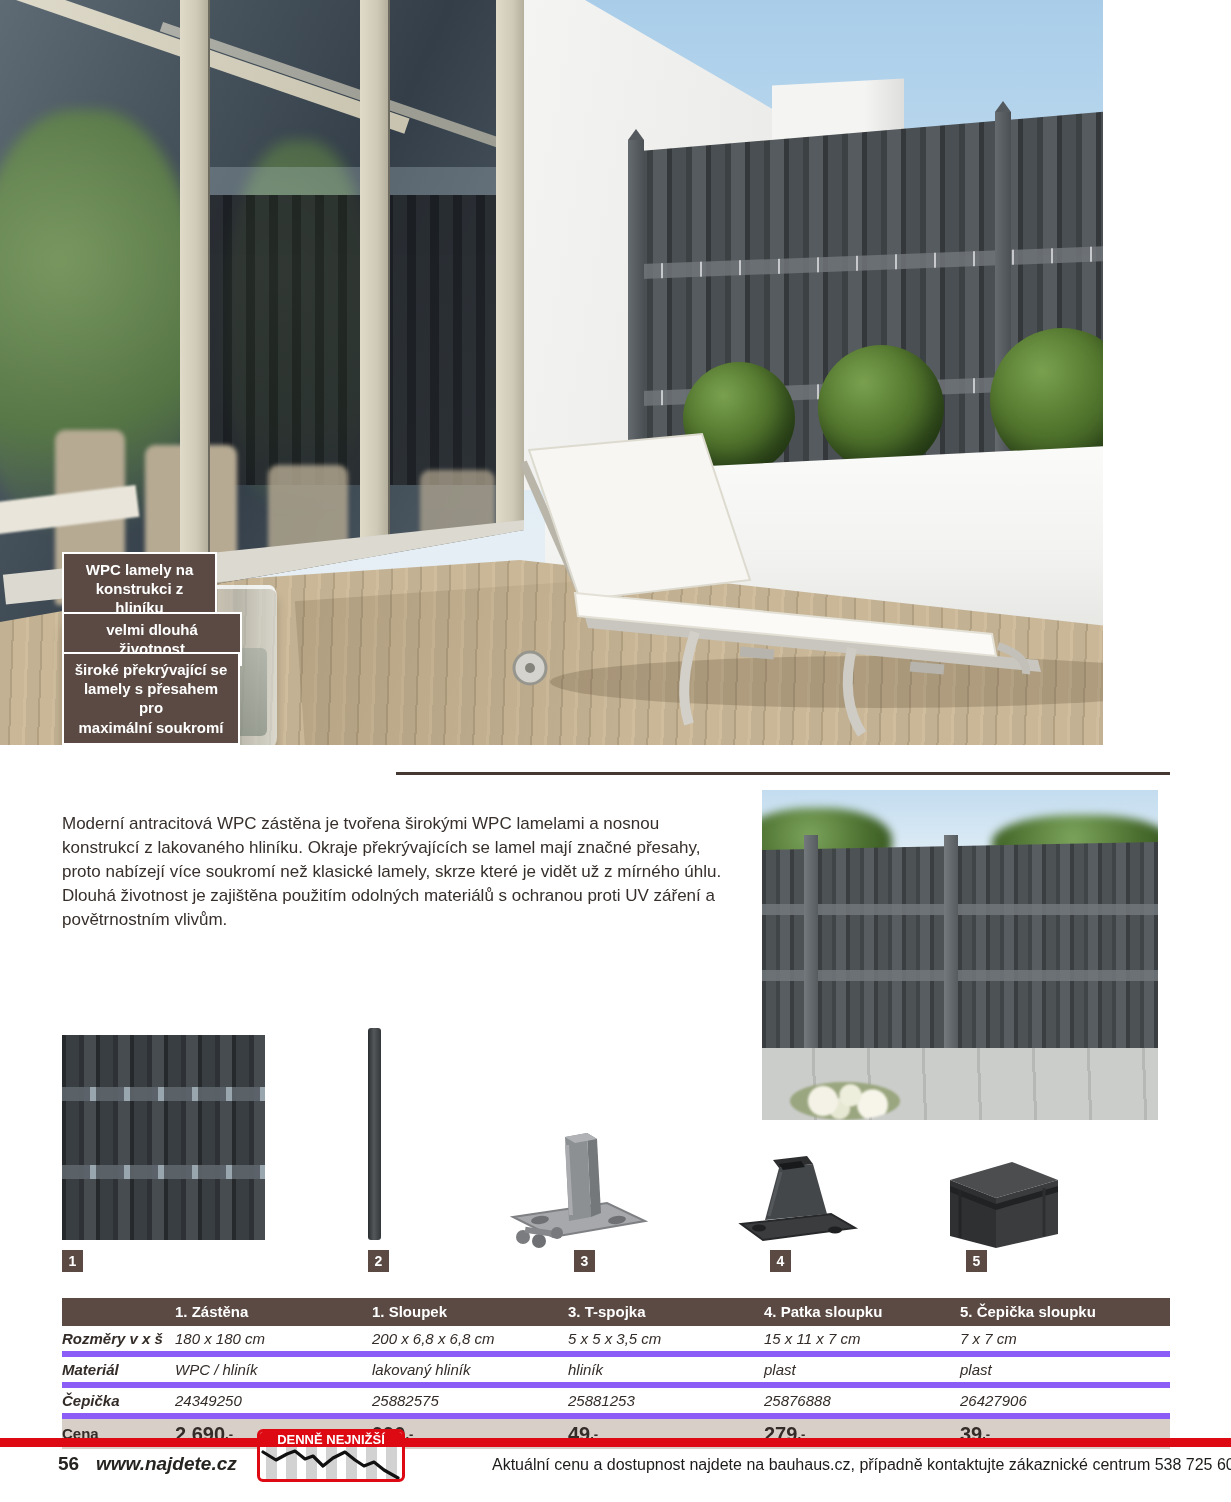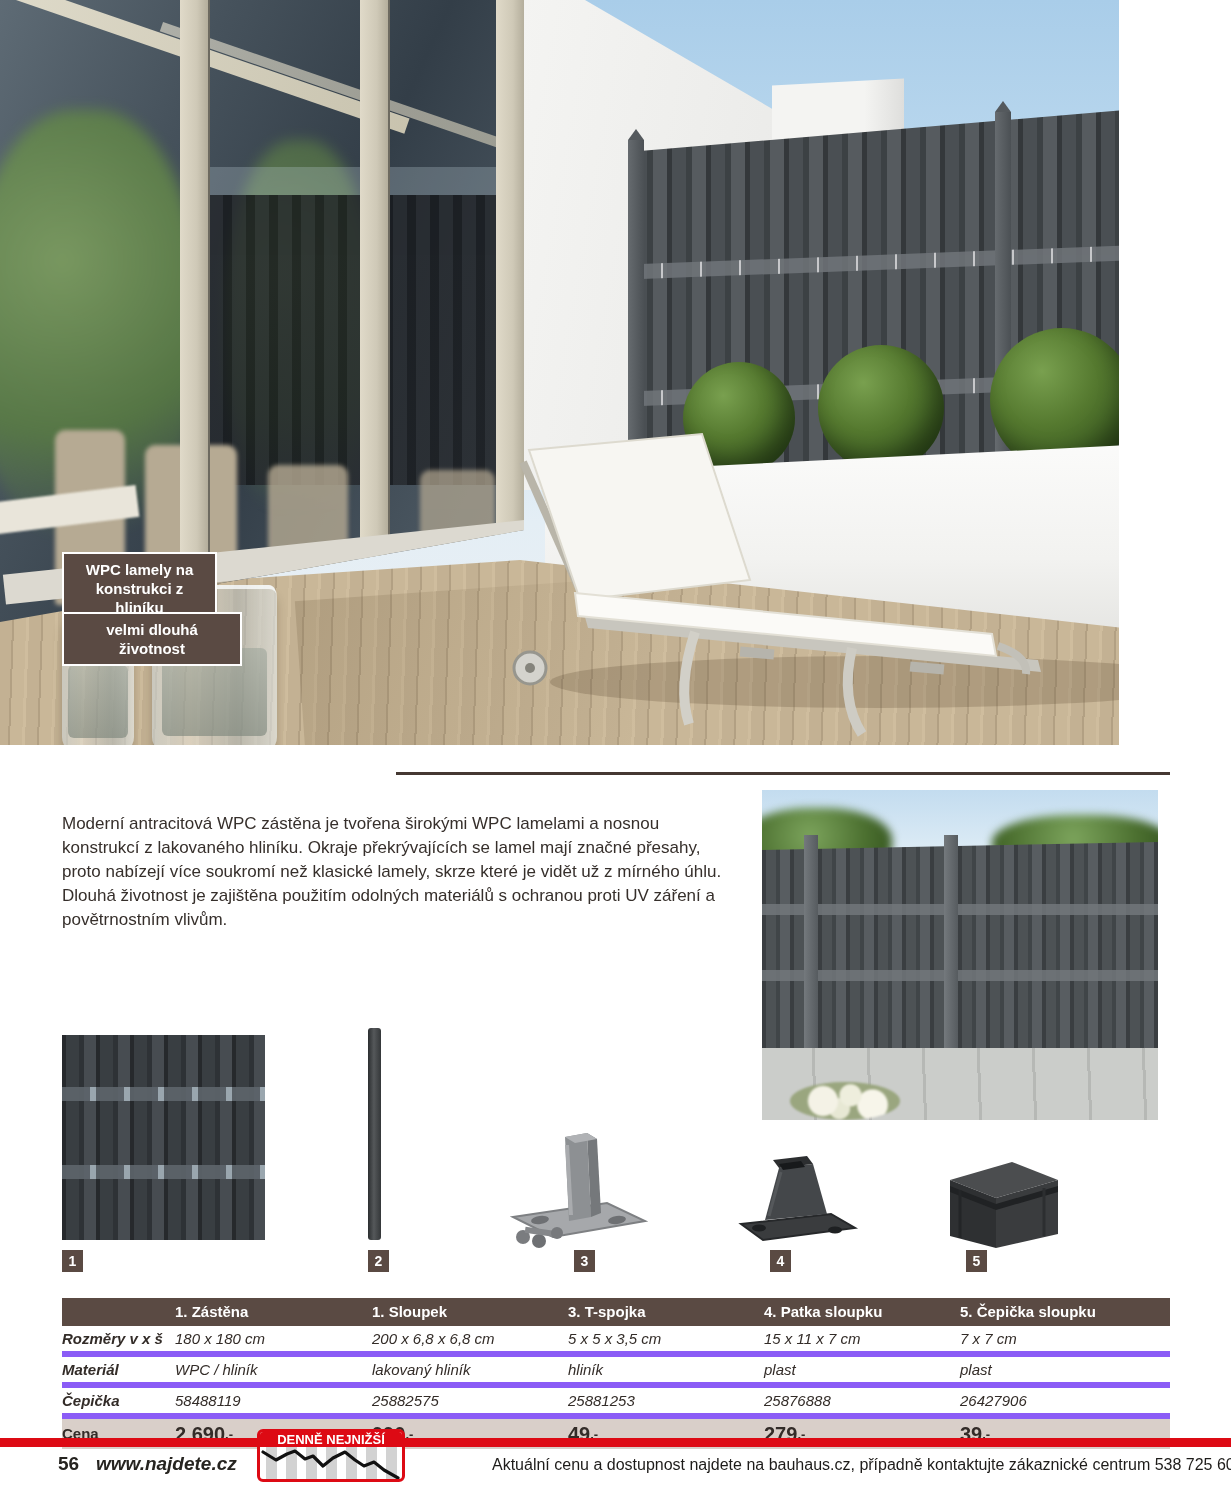--- a/index.html
+++ b/index.html
@@ -2,21 +2,21 @@
 <html><head>
 <meta charset="utf-8">
 <style>
   html,body{margin:0;padding:0;background:#fff;}
   .page{position:relative;width:1231px;height:1502px;background:#fff;overflow:hidden;
         font-family:"Liberation Sans",sans-serif;}
   .abs{position:absolute;}
 
   
   .hero{position:absolute;left:0;top:0;width:1103px;height:745px;overflow:hidden;
-        background:linear-gradient(180deg,#a9cde9 0%,#c6dff1 38%,#e4eef5 70%,#ecf0f2 100%);padding-left:16px;}
+        background:linear-gradient(180deg,#a9cde9 0%,#c6dff1 38%,#e4eef5 70%,#ecf0f2 100%);}
   .building{left:0;top:0;width:800px;height:490px;
         background:linear-gradient(100deg,#f5f5f3 55%,#e9e9e7);
         clip-path:polygon(0 0,585px 0,800px 125px,800px 490px,0 490px);}
   .chimney{left:772px;top:82px;width:132px;height:68px;
         background:linear-gradient(90deg,#f4f4f2 70%,#dededc);transform:skewY(-3deg);}
   .fence{left:628px;top:95px;width:603px;height:380px;
         background:repeating-linear-gradient(90deg,#34383b 0 5px,#4a4f53 5px 19px,#3c4144 19px 25px,#565b5f 25px 39px);
         clip-path:polygon(0 57px,100% 6px,100% 100%,0 100%);}
   .fence .rail{position:absolute;left:0;width:100%;height:15px;background:#70757a;opacity:.85;
         background-image:repeating-linear-gradient(90deg,transparent 0 33px,rgba(255,255,255,.75) 33px 35px,transparent 35px 39px);
@@ -185,20 +185,23 @@
       <rect x="250" y="228" width="34" height="10" fill="#b6b4ac" transform="rotate(5 267 233)"></rect>
       <rect x="420" y="243" width="34" height="10" fill="#b6b4ac" transform="rotate(5 437 248)"></rect>
       <path d="M 205 212 q -18 55 -6 92" stroke="#d2d0c8" stroke-width="10" fill="none"></path>
       <path d="M 362 228 q -12 52 10 86" stroke="#ceccc4" stroke-width="10" fill="none"></path>
       <path d="M 508 226 q 30 10 28 28" stroke="#c2c0b8" stroke-width="8" fill="none"></path>
     </svg>
 
     <div class="hero-badge" style="left:62px;top:552px;width:155px;">WPC lamely na
 konstrukci z hliníku</div>
     <div class="hero-badge" style="left:62px;top:612px;width:180px;">velmi dlouhá životnost</div>
+    <div class="hero-badge" style="left:62px;top:652px;width:178px;">široké překrývající se
+lamely s přesahem pro
+maximální soukromí</div>
   </div>
 
   <div class="abs sec-rule"></div>
 
   <div class="abs para" style="top:812px;">Moderní antracitová WPC zástěna je tvořena širokými WPC lamelami a nosnou konstrukcí z lakovaného hliníku. Okraje překrývajících se lamel mají značné přesahy, proto nabízejí více soukromí než klasické lamely, skrze které je vidět už z mírného úhlu. Dlouhá životnost je zajištěna použitím odolných materiálů s ochranou proti UV záření a povětrnostním vlivům.</div>
 
   <div class="abs photo">
     <div class="pbush" style="left:-20px;top:18px;width:150px;height:70px;"></div>
     <div class="pbush" style="left:230px;top:25px;width:180px;height:60px;"></div>
     <div class="pfence">
@@ -274,21 +277,21 @@
     <div class="c">7 x 7 cm</div>
 
     <div class="c bt lbl">Materiál</div>
     <div class="c bt">WPC / hliník</div>
     <div class="c bt">lakovaný hliník</div>
     <div class="c bt">hliník</div>
     <div class="c bt">plast</div>
     <div class="c bt">plast</div>
 
     <div class="c bt lbl">Čepička</div>
-    <div class="c bt it">58488119</div>
+    <div class="c bt it">24349250</div>
     <div class="c bt it">25882575</div>
     <div class="c bt it">25881253</div>
     <div class="c bt it">25876888</div>
     <div class="c bt it">26427906</div>
 
     <div class="cena bt lbl">Cena</div>
     <div class="cena bt price"><span>2.690</span><span class="sfx">,-</span></div>
     <div class="cena bt price"><span>990</span><span class="sfx">,-</span></div>
     <div class="cena bt price"><span>49</span><span class="sfx">,-</span></div>
     <div class="cena bt price"><span>279</span><span class="sfx">,-</span></div>

